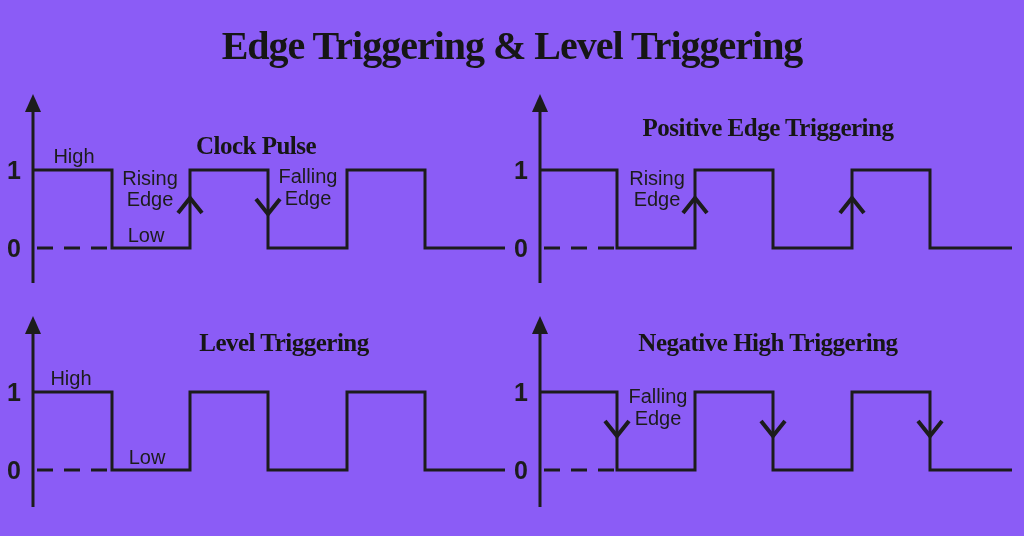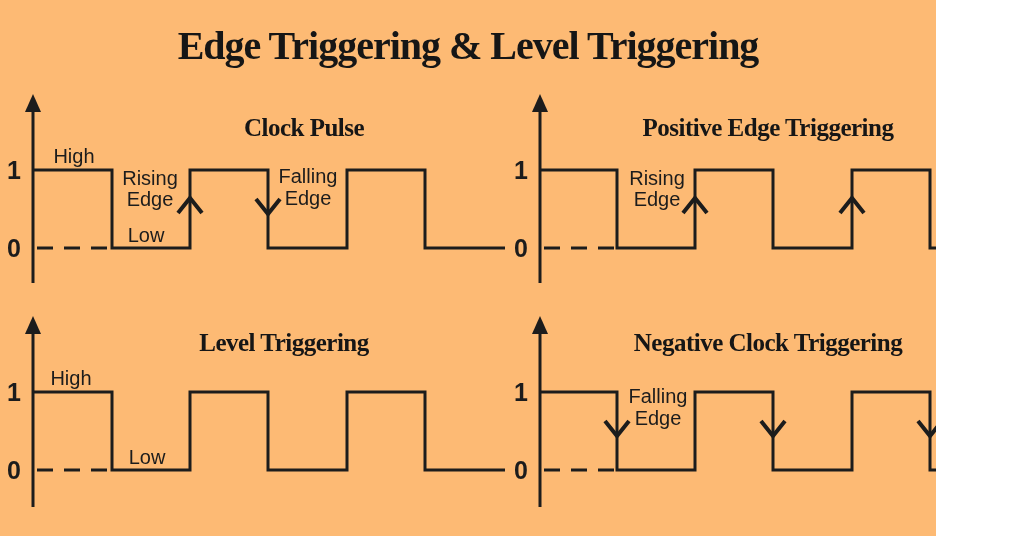--- a/index.html
+++ b/index.html
@@ -1,17 +1,17 @@
 <!DOCTYPE html>
 <html><head>
 <meta charset="utf-8">
 <style>
   html,body{margin:0;padding:0;background:#ffffff;}
   .stage{
-    position:relative;width:936px;height:536px;background:#fdba74;
+    position:relative;width:1024px;height:536px;background:#8b5cf6;
     font-family:"Liberation Sans",sans-serif;color:#1c1c1c;overflow:hidden;
   }
   .main-title{
     position:absolute;left:0;top:26px;width:100%;margin:0;
     text-align:center;
     font-family:"Liberation Serif",serif;font-weight:bold;font-size:40px;
     letter-spacing:-1px;line-height:1;color:#161616;
   }
   .panel{position:absolute;}
   .panel-title{
@@ -28,21 +28,21 @@
     font-family:"Liberation Sans",sans-serif;font-size:20px;fill:#1c1c1c;
   }
 </style>
 </head>
 <body>
 
 <div class="stage">
   <h1 class="main-title">Edge Triggering &amp; Level Triggering</h1>
 
   <section class="panel" style="left: 0px; top: 90px; width: 512px; height: 222px;">
-    <h2 class="panel-title" style="top: 25px; padding-left: 48px;">Clock Pulse</h2>
+    <h2 class="panel-title" style="top: 43px;">Clock Pulse</h2>
     <svg class="wave-svg" width="512" height="222" viewBox="0 0 512 222">
         <line x1="33" y1="17" x2="33" y2="193" stroke="#1c1c1c" stroke-width="3"></line>
         <polygon points="33,4 25,22 41,22" fill="#1c1c1c"></polygon>
         <text x="21" y="89" text-anchor="end" class="num">1</text>
         <text x="21" y="167" text-anchor="end" class="num">0</text>
         <line x1="37" y1="158" x2="110" y2="158" stroke="#1c1c1c" stroke-width="3" stroke-dasharray="16 11"></line>
         <path d="M 33 80 H 112 V 158 H 190 V 80 H 268 V 158 H 347 V 80 H 425 V 158 H 505" fill="none" stroke="#1c1c1c" stroke-width="3" stroke-linejoin="miter"></path>
         <polyline points="178,123 190,108 202,123" fill="none" stroke="#1c1c1c" stroke-width="4"></polyline>
         <polyline points="256,109 268,124 280,109" fill="none" stroke="#1c1c1c" stroke-width="4"></polyline>
         <text x="74" y="73" text-anchor="middle" class="lbl"><tspan x="74" dy="0">High</tspan></text>
@@ -75,21 +75,21 @@
         <text x="21" y="89" text-anchor="end" class="num">1</text>
         <text x="21" y="167" text-anchor="end" class="num">0</text>
         <line x1="37" y1="158" x2="110" y2="158" stroke="#1c1c1c" stroke-width="3" stroke-dasharray="16 11"></line>
         <path d="M 33 80 H 112 V 158 H 190 V 80 H 268 V 158 H 347 V 80 H 425 V 158 H 505" fill="none" stroke="#1c1c1c" stroke-width="3" stroke-linejoin="miter"></path>
         <text x="71" y="73" text-anchor="middle" class="lbl"><tspan x="71" dy="0">High</tspan></text>
         <text x="147" y="152" text-anchor="middle" class="lbl"><tspan x="147" dy="0">Low</tspan></text>
       </svg>
   </section>
 
   <section class="panel" style="left: 512px; top: 312px; width: 512px; height: 224px;">
-    <h2 class="panel-title" style="top: 18px;">Negative Clock Triggering</h2>
+    <h2 class="panel-title" style="top: 18px;">Negative High Triggering</h2>
     <svg class="wave-svg" width="512" height="224" viewBox="0 0 512 224">
         <line x1="28" y1="17" x2="28" y2="195" stroke="#1c1c1c" stroke-width="3"></line>
         <polygon points="28,4 20,22 36,22" fill="#1c1c1c"></polygon>
         <text x="16" y="89" text-anchor="end" class="num">1</text>
         <text x="16" y="167" text-anchor="end" class="num">0</text>
         <line x1="32" y1="158" x2="103" y2="158" stroke="#1c1c1c" stroke-width="3" stroke-dasharray="16 11"></line>
         <path d="M 28 80 H 105 V 158 H 183 V 80 H 261 V 158 H 340 V 80 H 418 V 158 H 500" fill="none" stroke="#1c1c1c" stroke-width="3" stroke-linejoin="miter"></path>
         <polyline points="93,109 105,124 117,109" fill="none" stroke="#1c1c1c" stroke-width="4"></polyline>
         <polyline points="249,109 261,124 273,109" fill="none" stroke="#1c1c1c" stroke-width="4"></polyline>
         <polyline points="406,109 418,124 430,109" fill="none" stroke="#1c1c1c" stroke-width="4"></polyline>

